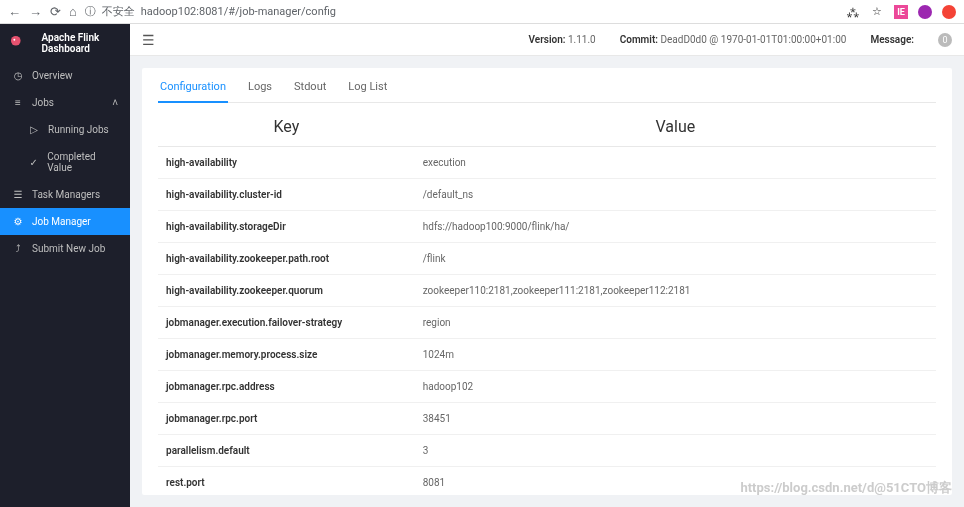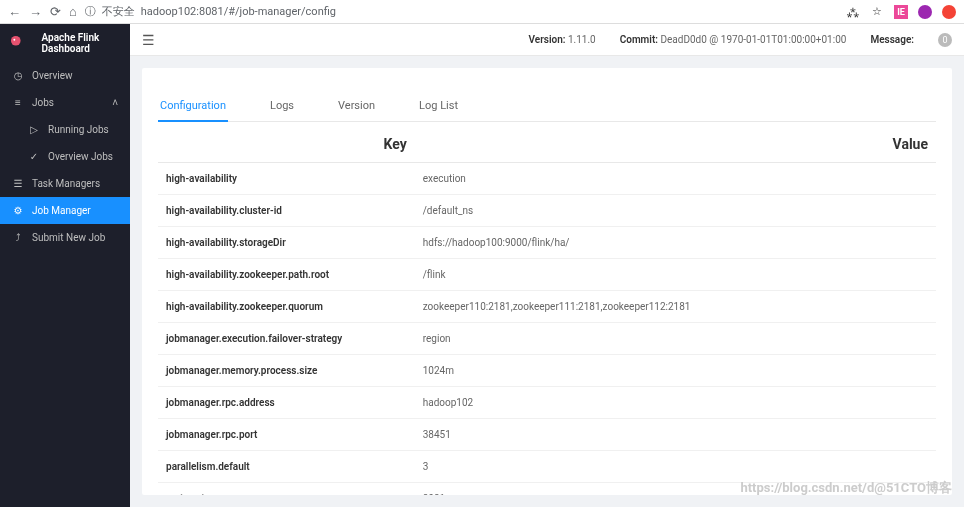--- a/index.html
+++ b/index.html
@@ -21,25 +21,25 @@
 .menu-item.active{background:#1890ff;color:#fff}
 .menu-item .chev{margin-left:auto}
 .submenu .menu-item{padding-left:28px;font-size:10px}
 .main{flex:1;display:flex;flex-direction:column;background:#f0f2f5}
 .topbar{height:32px;background:#fff;border-bottom:1px solid #e8e8e8;display:flex;align-items:center;padding:0 12px;gap:16px}
 .collapse-btn{color:#555;cursor:pointer;font-size:14px}
 .meta{margin-left:auto;display:flex;align-items:center;gap:24px;color:#666;font-size:10px}
 .meta b{color:#333;font-weight:600}
 .badge{background:#bbb;color:#fff;border-radius:50%;width:14px;height:14px;display:inline-flex;align-items:center;justify-content:center;font-size:9px}
 .content{margin:12px;background:#fff;border-radius:2px;padding:0 16px 12px;flex:1;overflow:auto}
-.tabs{display:flex;gap:40px;border-bottom:1px solid #e8e8e8;padding-top:23px}
+.tabs{display:flex;gap:18px;border-bottom:1px solid #e8e8e8;padding-top:4px}
 .tab{padding:8px 2px;cursor:pointer;color:#666;font-size:11px}
 .tab.active{color:#1890ff;border-bottom:2px solid #1890ff;margin-bottom:-1px}
 .table{width:100%;border-collapse:collapse;margin-top:4px}
-.table th{text-align:right;padding:10px 8px;font-weight:700;color:#333;font-size:14px;border-bottom:1px solid #e8e8e8}
+.table th{text-align:center;padding:10px 8px;font-weight:400;color:#333;font-size:16px;border-bottom:1px solid #e8e8e8}
 .table td{padding:10px 8px;border-bottom:1px solid #f0f0f0;font-size:10px;color:#666}
 .table td.key{font-weight:600;color:#333}
 .table th:first-child,.table td:first-child{width:33%}
 .watermark{position:fixed;bottom:10px;right:12px;color:#ccc;font-size:13px;pointer-events:none;font-weight:700}
 .mi-icon{width:12px;display:inline-block;text-align:center}
 </style>
 </head>
 <body>
 
 <div class="browser-bar">
@@ -81,21 +81,21 @@
       <span>Jobs</span>
       <span class="chev">˄</span>
     </div>
     <div class="submenu">
       <div class="menu-item">
         <span class="mi-icon">▷</span>
         <span>Running Jobs</span>
       </div>
       <div class="menu-item">
         <span class="mi-icon">✓</span>
-        <span>Overview Jobs</span>
+        <span>Completed Value</span>
       </div>
     </div>
     <div class="menu-item">
       <span class="mi-icon">☰</span>
       <span>Task Managers</span>
     </div>
     <div class="menu-item active">
       <span class="mi-icon">⚙</span>
       <span>Job Manager</span>
     </div>
@@ -113,21 +113,21 @@
         <span><b>Commit:</b> <span>DeadD0d0 @ 1970-01-01T01:00:00+01:00</span></span>
         <span><b>Message:</b></span>
         <span class="badge">0</span>
       </div>
     </div>
 
     <div class="content">
       <div class="tabs">
         <div class="tab active">Configuration</div>
         <div class="tab">Logs</div>
-        <div class="tab">Version</div>
+        <div class="tab">Stdout</div>
         <div class="tab">Log List</div>
       </div>
       <table class="table">
         <thead>
           <tr>
             <th>Key</th>
             <th>Value</th>
           </tr>
         </thead>
         <tbody id="config-body">

